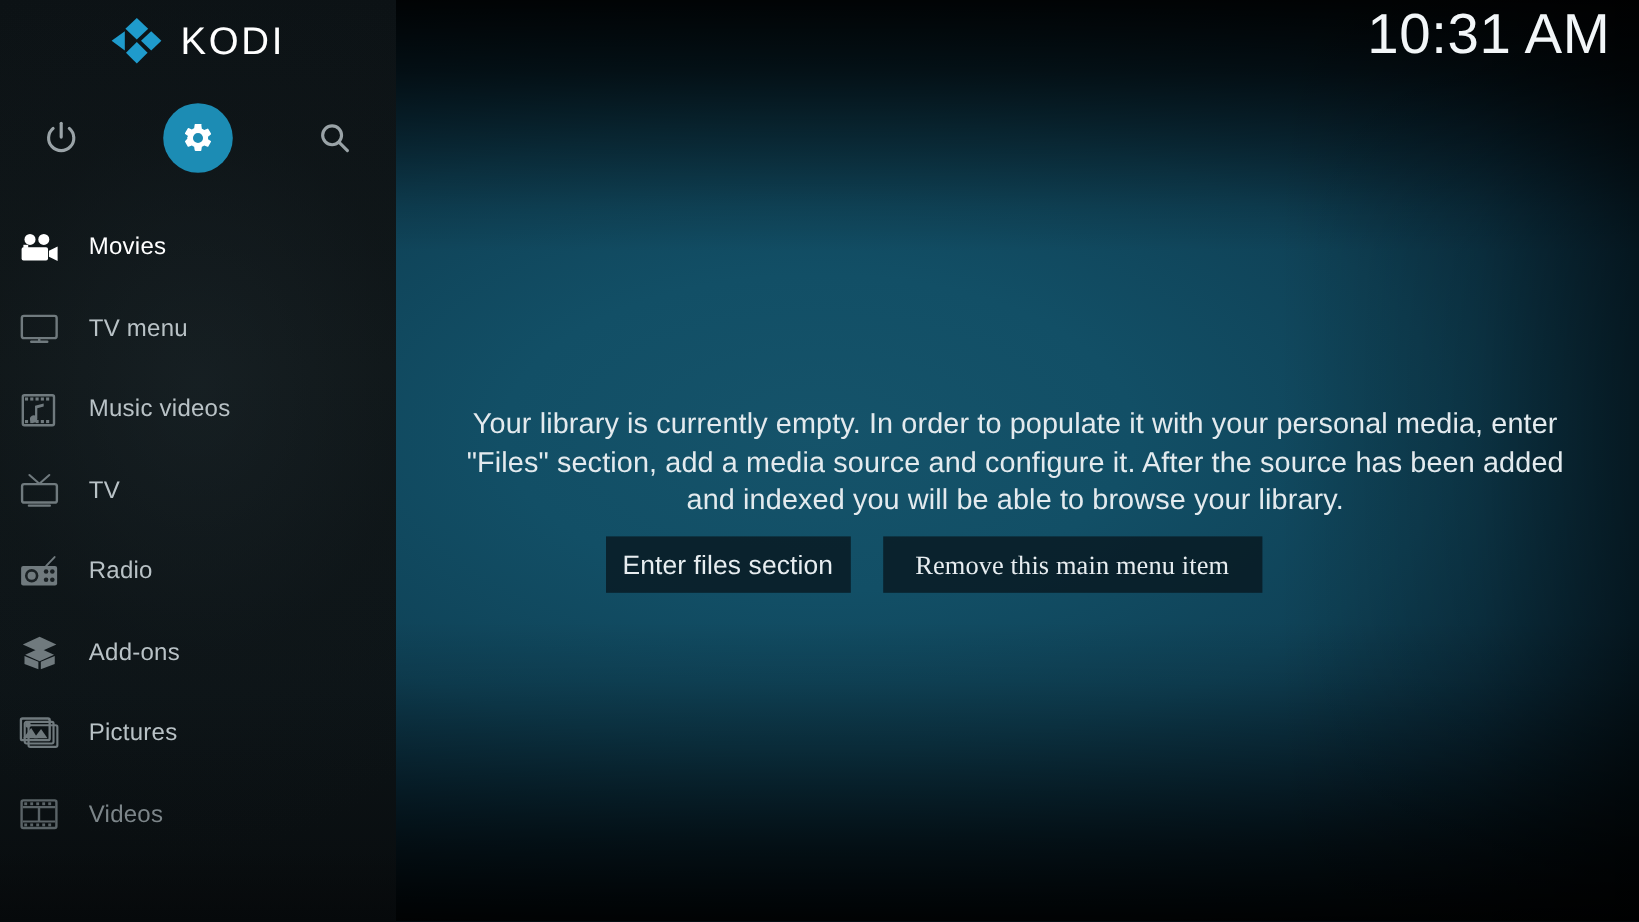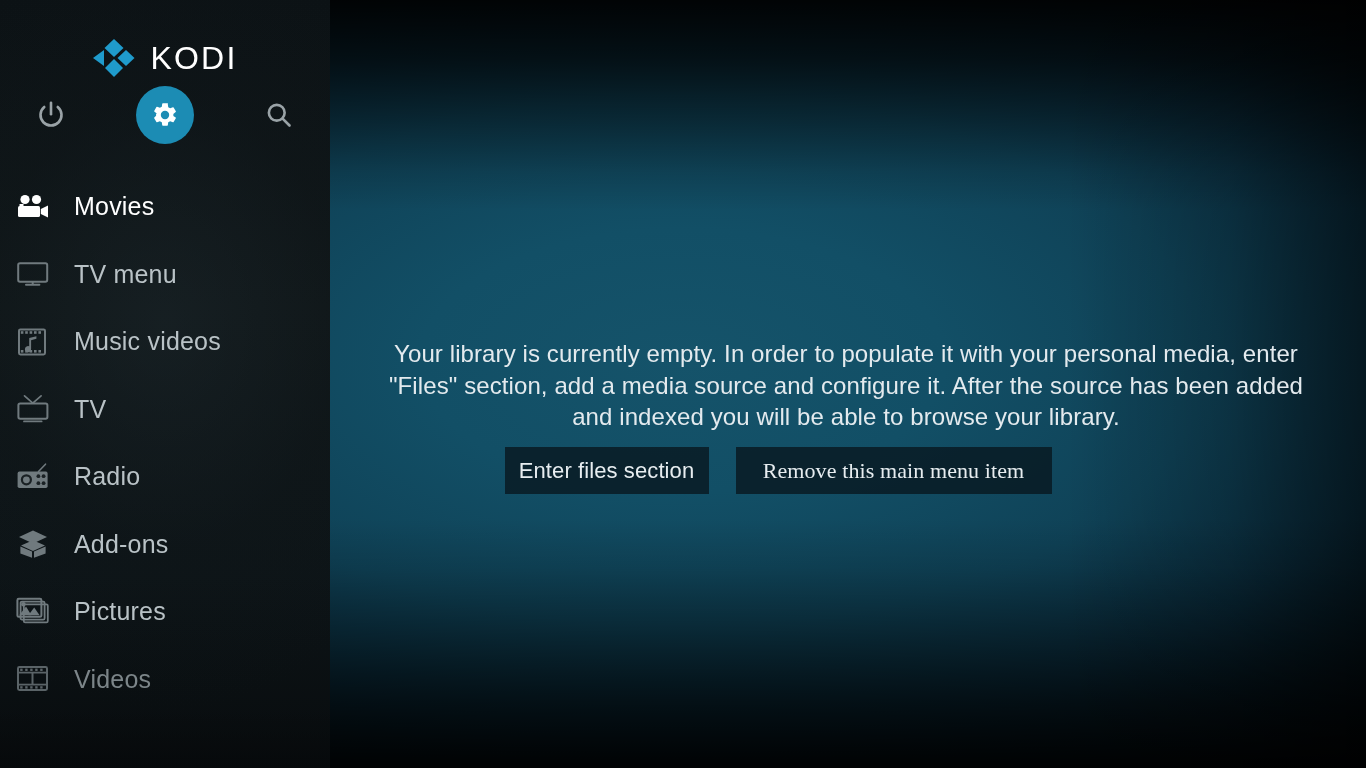--- a/index.html
+++ b/index.html
@@ -93,21 +93,20 @@
 
   
   .logo-row {
     position:absolute;
     left:0; top:14px;
     width:330px;
     display:flex;
     align-items:center;
     justify-content:center;
     gap:14px;
-    margin-top:24px;
   }
   .logo-mark { width:44px; height:40px; display:block; }
   .logo-text {
     font-size:32px;
     font-weight:400;
     letter-spacing:2.2px;
     color:#ffffff;
   }
 
   
@@ -144,21 +143,21 @@
   .menu-icon {
     width:46px;
     margin-left:10px;
     display:flex;
     align-items:center;
     justify-content:center;
     flex:0 0 auto;
   }
   .menu-label {
     margin-left:18px;
-    font-size:25px;
+    font-size:20px;
     font-weight:400;
     letter-spacing:0.2px;
     color:#b9c2c6;
     white-space:nowrap;
   }
   .menu-item.selected .menu-label { color:#ffffff; }
   .menu-item.dim .menu-label { color:#7c8589; }
   .menu-item.selected .mi-fill { fill:#ffffff; }
 
   .mi-fill   { fill:#707a7e; }
@@ -220,20 +219,21 @@
 <body>
 
 <div id="app">
 
   <div class="bg-base"></div>
   <div class="bg-glow"></div>
   <div class="bg-top-shade"></div>
   <div class="bg-bottom-shade"></div>
   <div class="bg-right-shade"></div>
 
+  <div class="clock">10:31 AM</div>
 
   <div class="content">
     <div class="empty-msg">Your library is currently empty. In order to populate it with your personal media, enter "Files" section, add a media source and configure it. After the source has been added and indexed you will be able to browse your library.</div>
     <div class="btn-row">
       <div class="btn files">Enter files section</div>
       <div class="btn remove">Remove this main menu item</div>
     </div>
   </div>
 
   <div class="sidebar">

